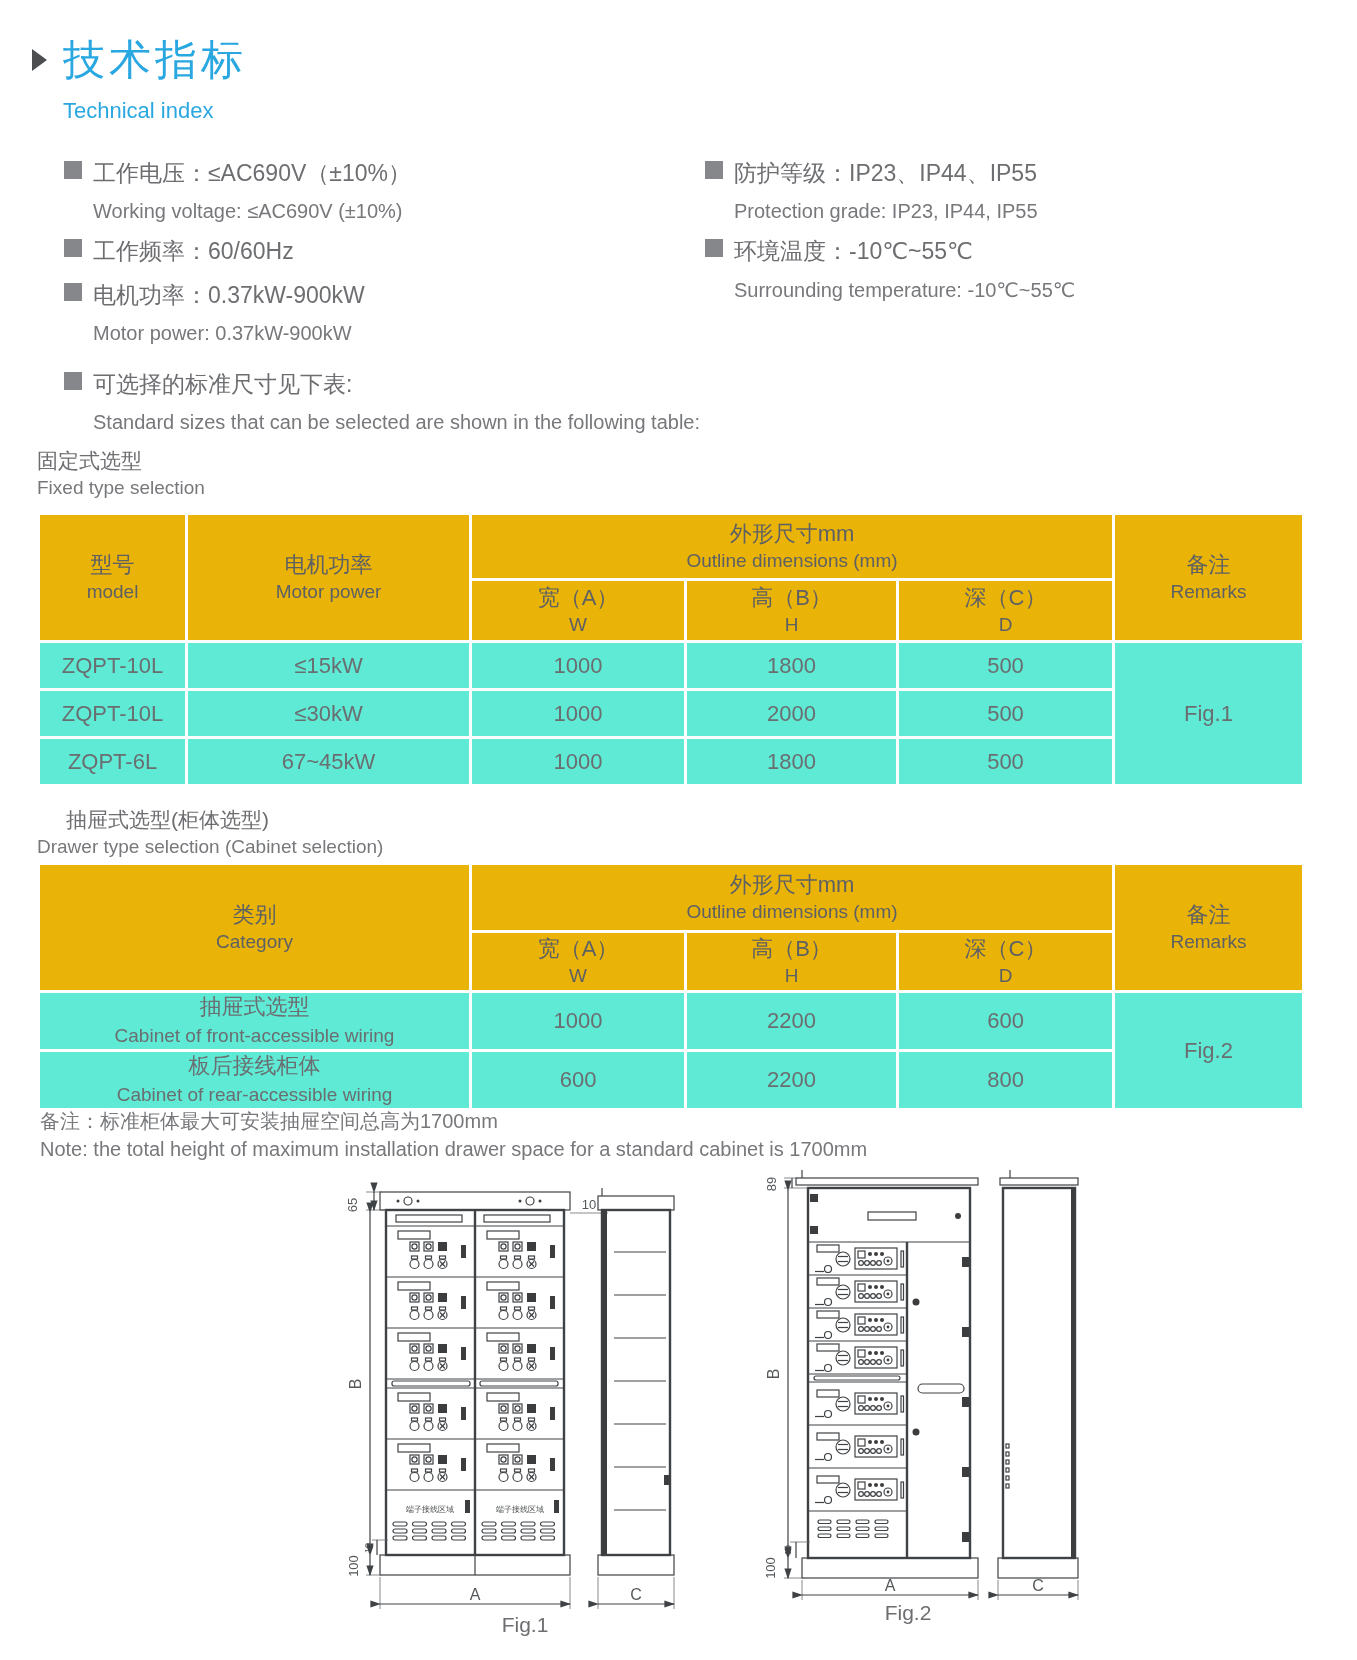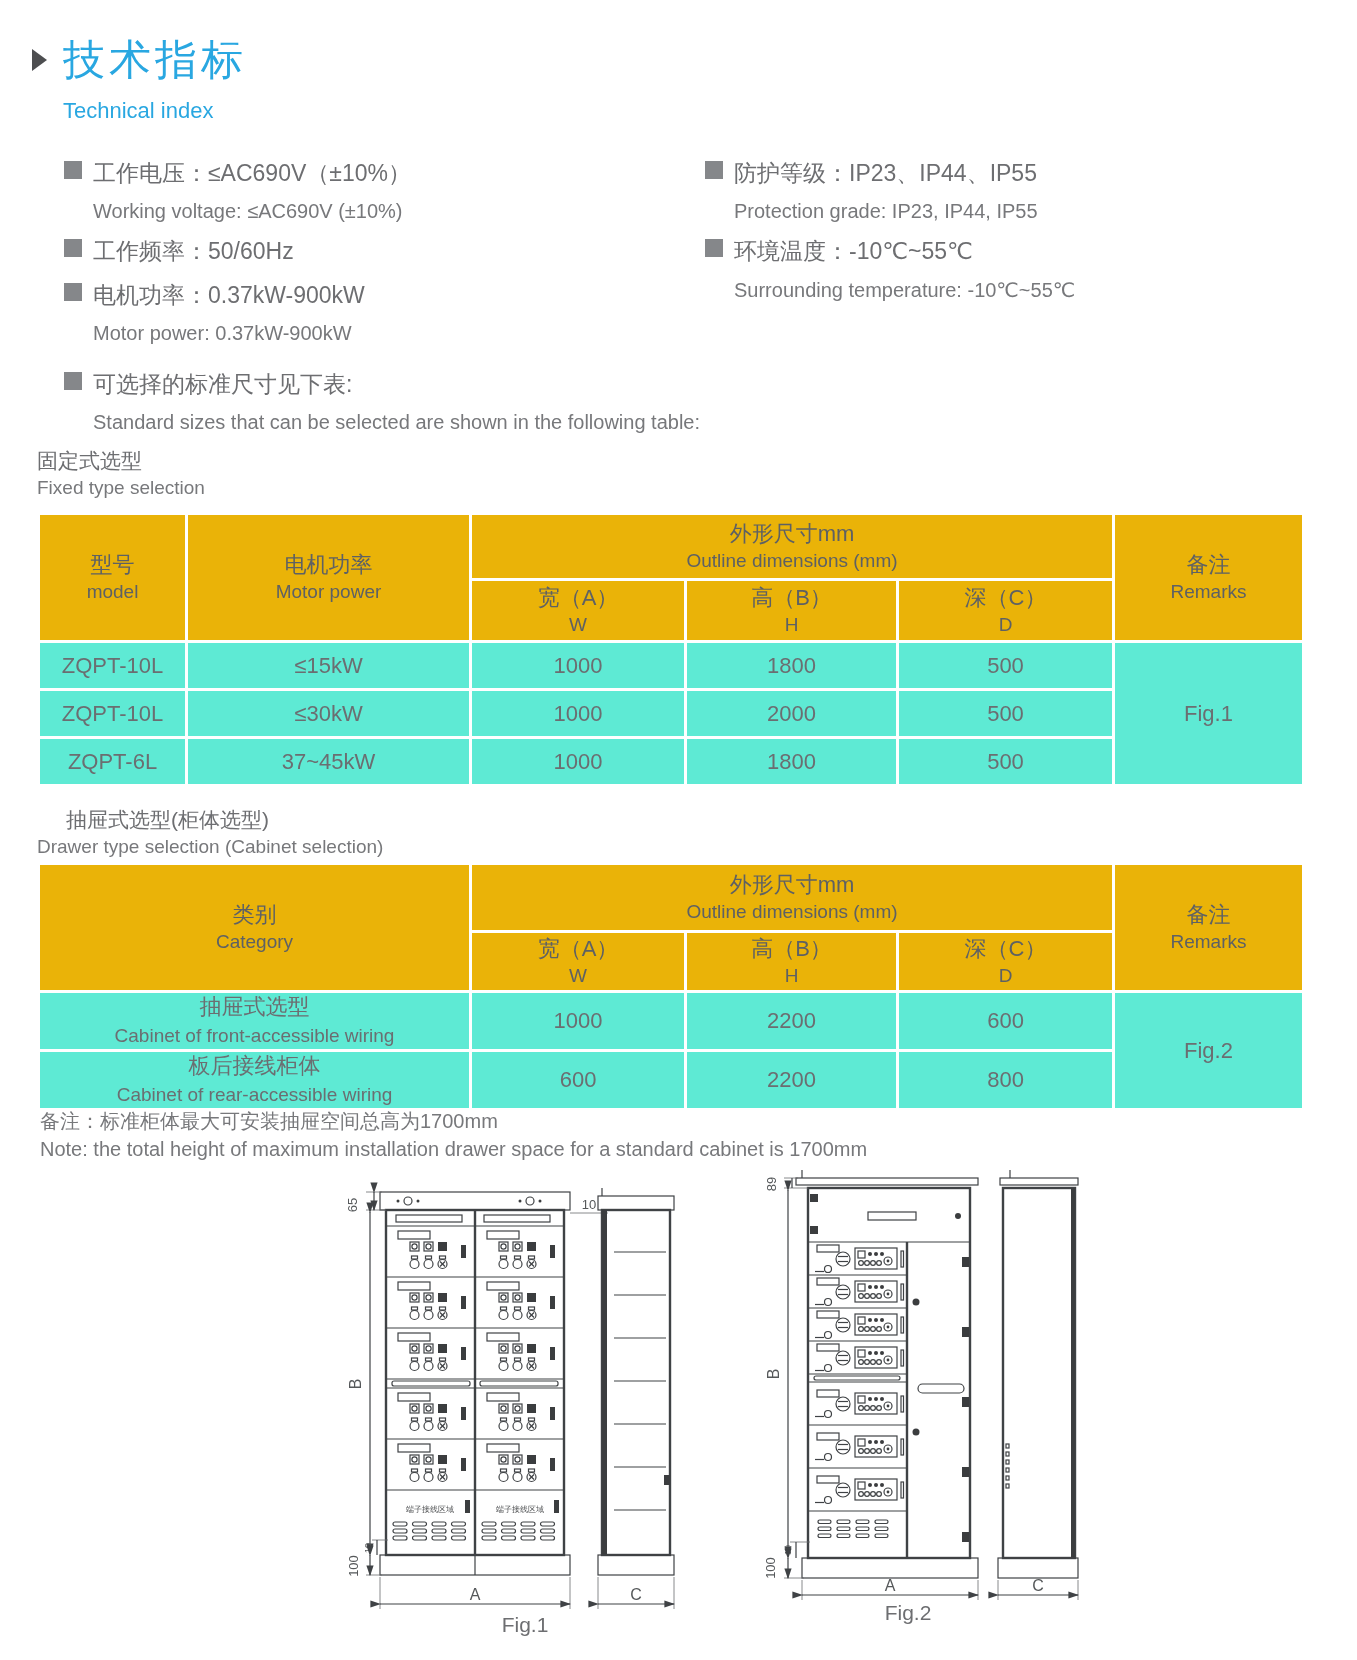--- a/index.html
+++ b/index.html
@@ -70,21 +70,21 @@
     <div class="spec-item">
       <div class="spec-cn">
           <span class="bullet"></span>
         <span>工作电压：≤AC690V（±10%）</span>
         </div>
       <div class="spec-en">Working voltage: ≤AC690V (±10%)</div>
     </div>
     <div class="spec-item">
       <div class="spec-cn">
           <span class="bullet"></span>
-        <span>工作频率：50/60Hz</span>
+        <span>工作频率：60/60Hz</span>
         </div>
     </div>
     <div class="spec-item">
       <div class="spec-cn">
           <span class="bullet"></span>
         <span>电机功率：0.37kW-900kW</span>
         </div>
       <div class="spec-en">Motor power: 0.37kW-900kW</div>
     </div>
     <div class="spec-item gap">
@@ -170,21 +170,21 @@
       </tr>
       <tr style="height:48px;">
         <td>ZQPT-10L</td>
         <td>≤30kW</td>
         <td>1000</td>
         <td>2000</td>
         <td>500</td>
       </tr>
       <tr style="height:48px;">
         <td>ZQPT-6L</td>
-        <td>37~45kW</td>
+        <td>67~45kW</td>
         <td>1000</td>
         <td>1800</td>
         <td>500</td>
       </tr>
     </tbody>
   </table>
 
   <div class="sec-cn" style="top:806px;margin-left:29px;">抽屉式选型(柜体选型)</div>
   <div class="sec-en" style="top:836px;">Drawer type selection (Cabinet selection)</div>
 

